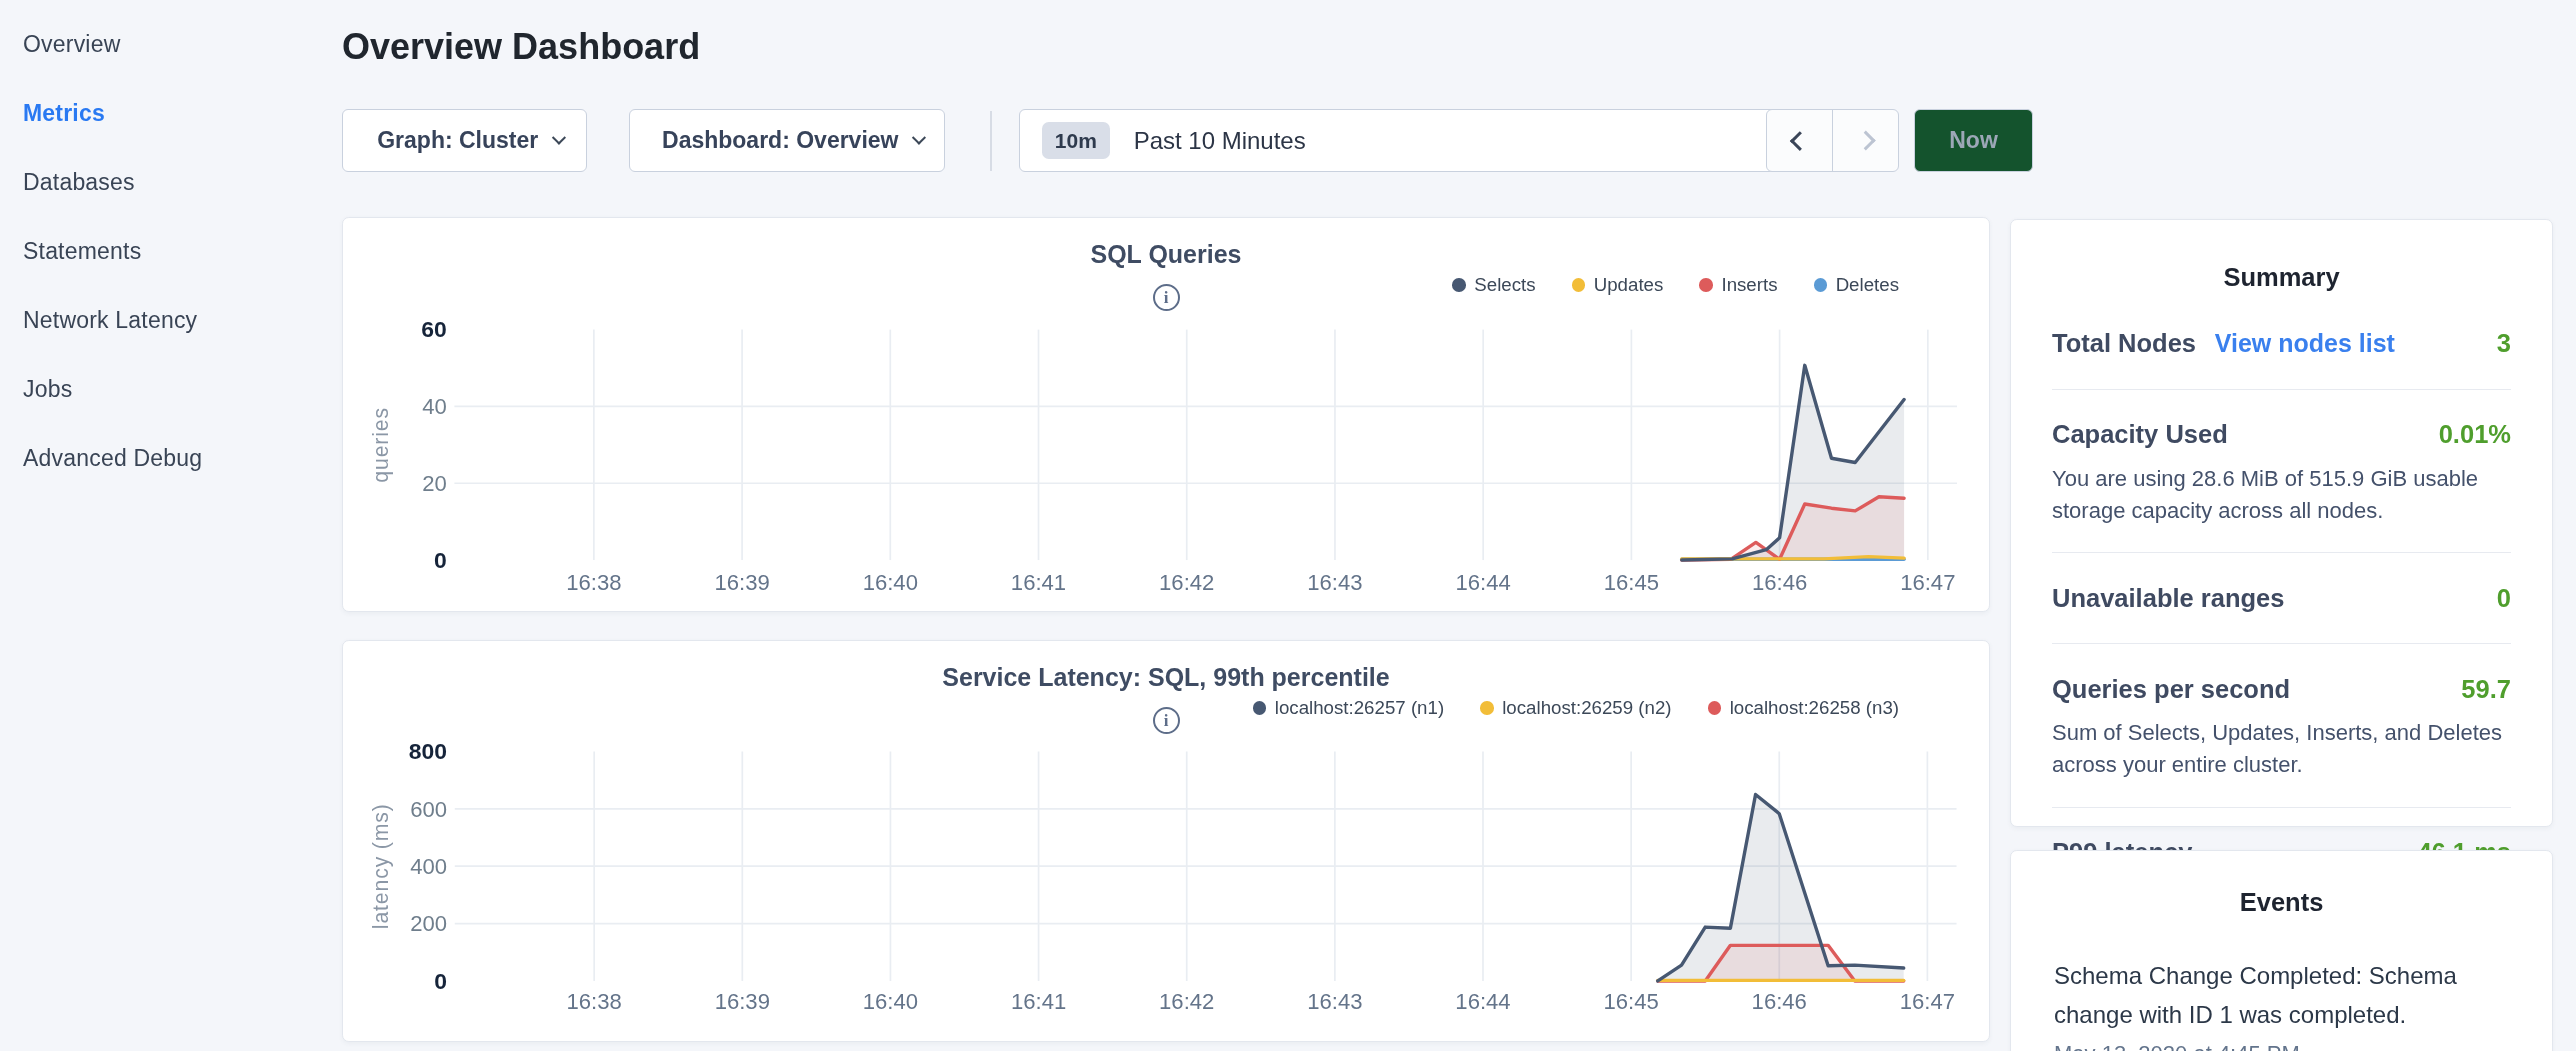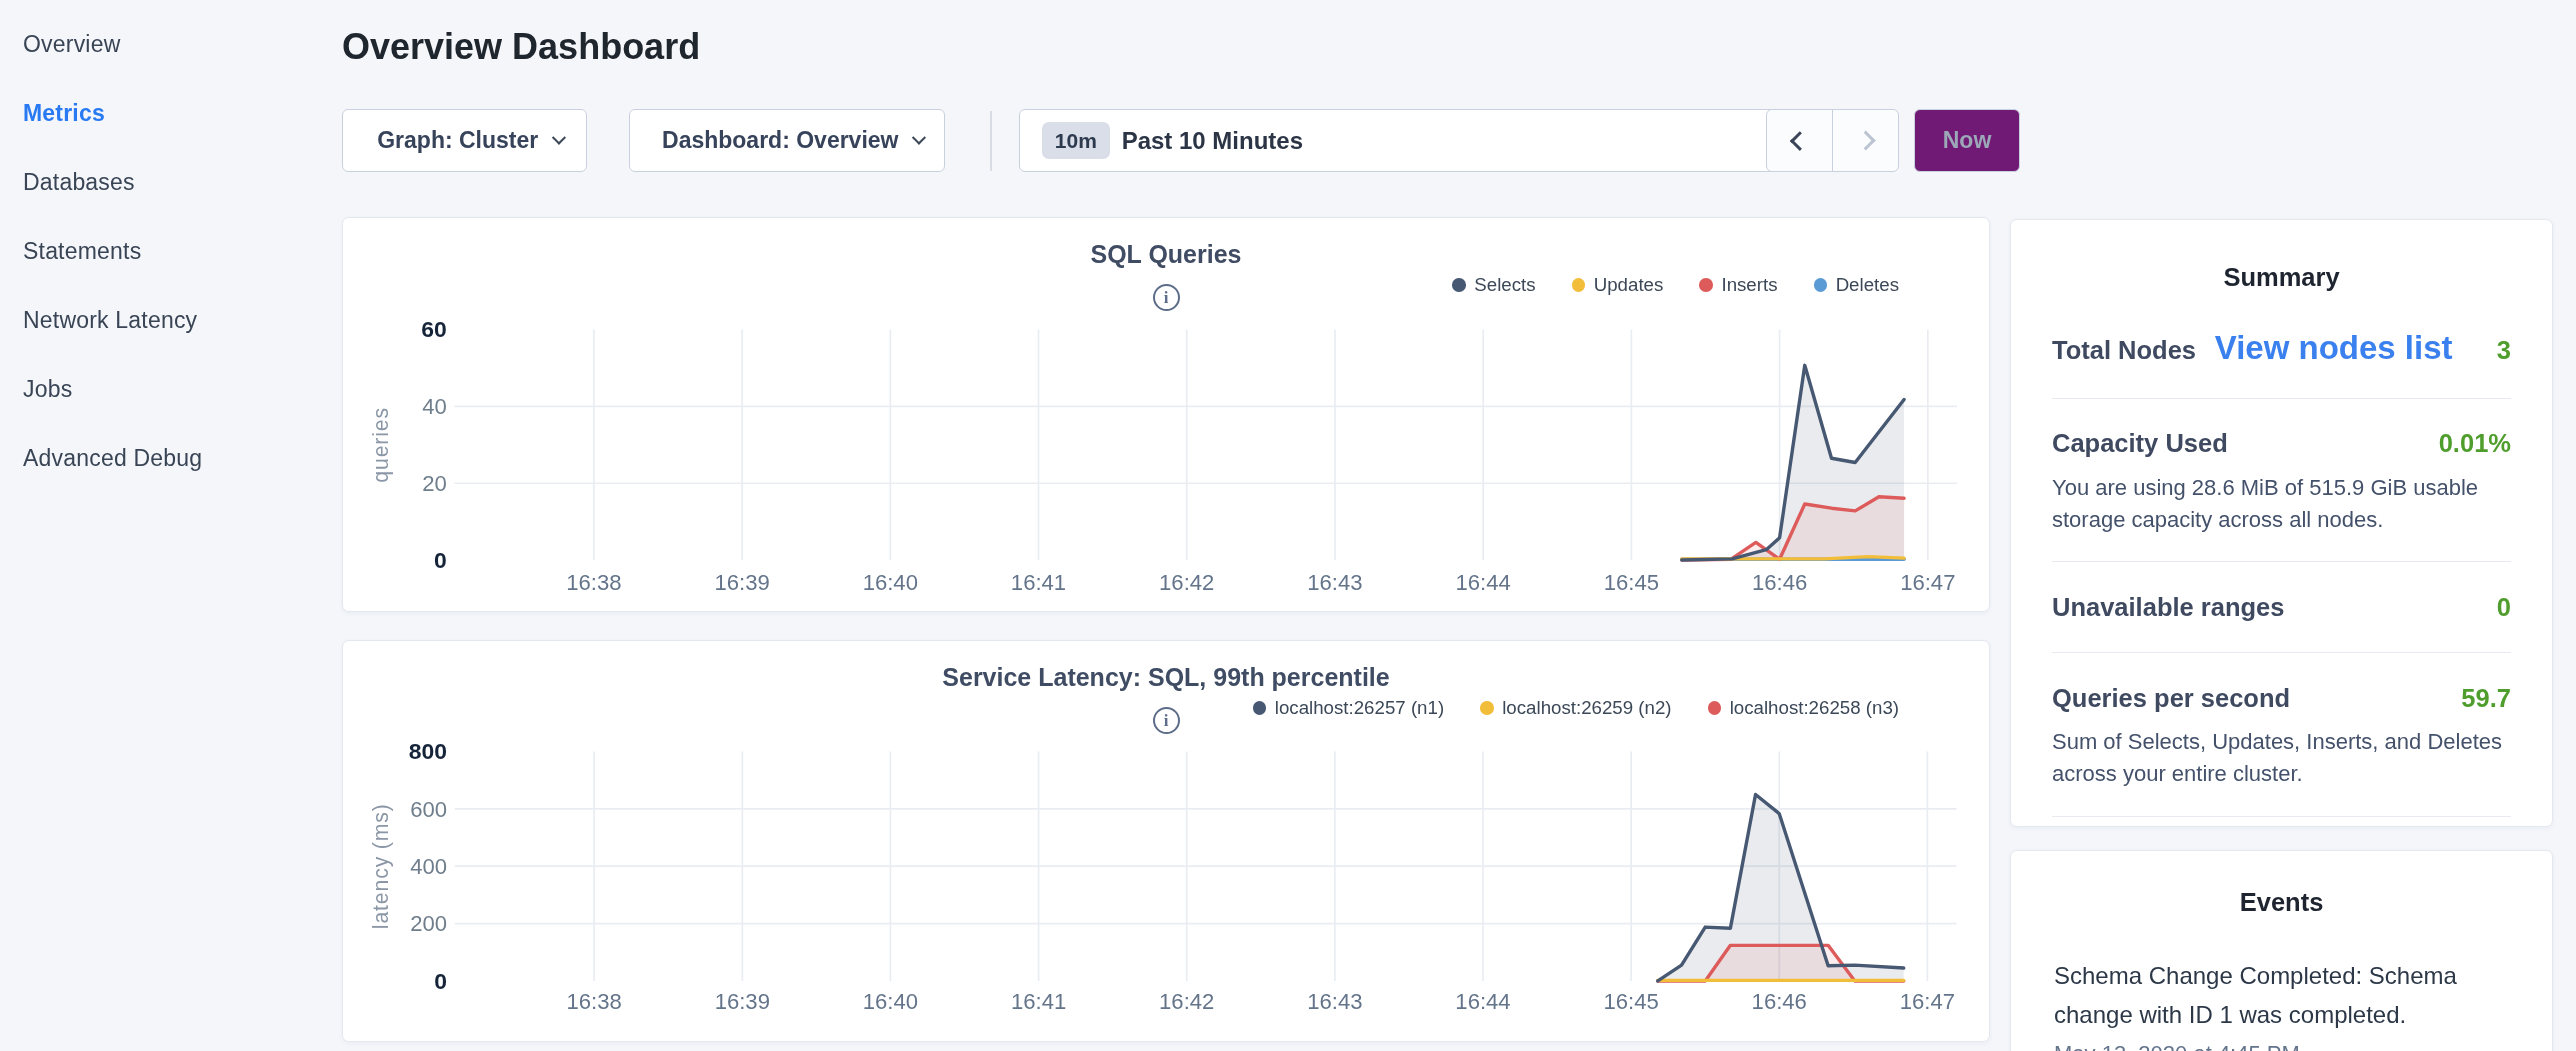--- a/index.html
+++ b/index.html
@@ -22,31 +22,31 @@
     font-size:23px; font-weight:600; color:#37435a; cursor:pointer;padding-left:12px; }
   .dd-graph { left:0; width:245px; }
   .dd-dash  { left:287px; width:316px; }
   .chev { display:inline-block; width:10.2px; height:10.2px; border-left:2.6px solid #3c4858;
     border-bottom:2.6px solid #3c4858; transform:rotate(-45deg) translate(1.7px,-1.7px); }
   .vdivider { position:absolute; left:648px; top:1.7px; width:1.7px; height:60px; background:#d7dce5; }
   .timesel { position:absolute; left:677px; top:0; width:858px; height:63px; background:#fff;
     border:1.3px solid #c9d1de; border-radius:6px; display:flex; align-items:center; cursor:pointer; }
   .time-badge { margin-left:22px; background:#d9dee8; border-radius:6.8px; padding:6.8px 12.8px;
     font-size:21px; font-weight:700; color:#2e3a4d; }
-  .time-label { margin-left:12px; font-size:24px; font-weight:700; color:#2c3546; flex:1; }
+  .time-label { margin-left:24px; font-size:24px; font-weight:400; color:#2c3546; flex:1; }
   .timesel .chev { width:8.5px; height:8.5px; border-width:2.1px; margin-right:32px; }
   .arrowgroup { position:absolute; left:1424px; top:0; width:133px; height:63px; background:#fbfcfd;
     border:1.3px solid #c9d1de; border-radius:6px; display:flex; }
   .arrowcell { flex:1; display:flex; align-items:center; justify-content:center; cursor:pointer; }
   .arrowcell:first-child { border-right:1.3px solid #c9d1de; }
   .arr { display:inline-block; width:13.6px; height:13.6px; border-left:3px solid #3a4558;
     border-bottom:3px solid #3a4558; }
   .arr-left  { transform:rotate(45deg); }
   .arr-right { transform:rotate(225deg); border-color:#bcc4d2; }
-  .now-btn { position:absolute; left:1572px; top:0; width:106px; height:63px; background:#701a75;
+  .now-btn { position:absolute; left:1572px; top:0; width:119px; height:63px; background:#14532d;
     border:1.3px solid #c9d1de; border-radius:6px; font-size:23px; font-weight:700; color:#9ca7b7;
     display:flex; align-items:center; justify-content:center; }
   
   .card { position:absolute; background:#fff; border:0.9px solid #e3e7ee; border-radius:6.8px;
     box-shadow:0 1.7px 4.3px rgba(60,70,90,.05); }
   .chart-card1 { left:342px; top:217px; width:1648px; height:395px; }
   .chart-card2 { left:342px; top:640px; width:1648px; height:402px; }
   .chart-title-row { position:absolute; top:22px; left:0; width:100%; display:flex;
     align-items:center; justify-content:center; gap:15.3px;flex-direction:column; }
   .chart-title { font-size:25px; font-weight:700; color:#3f4c63; }
@@ -59,21 +59,21 @@
   .chart-svg { position:absolute; left:0; top:0; }
   
   .scard { left:2010px; width:543px; }
   .summary-card { top:219px; height:608px; padding:43px 41px 0 41px; }
   .events-card { top:850px; height:323px; padding:37px 43px 0 43px; }
   .scard-title { text-align:center; font-size:25.5px; font-weight:700; color:#1e2430; }
   .summary-card .scard-title { margin-bottom:32px; }
   .events-card .scard-title { margin-bottom:39px; }
   .srow { display:flex; align-items:baseline; padding:5.1px 0; }
   .srow-label { font-size:25.5px; font-weight:700; color:#3f4a61; }
-  .srow-link { font-size:33px; font-weight:600; color:#3a80ee; margin-left:18.7px; cursor:pointer; }
+  .srow-link { font-size:25px; font-weight:600; color:#3a80ee; margin-left:18.7px; cursor:pointer; }
   .srow-value { margin-left:auto; font-size:25.5px; font-weight:700; color:#4f9e2d; }
   .srow-sub { font-size:22px; color:#44516b; line-height:32px; margin-top:8.5px; max-width:463px; }
   .sdivider { height:0.9px; background:#e7eaf0; margin:25.5px 0; }
   .event-text { font-size:24px; color:#2c3848; line-height:39px; }
   .event-time { font-size:22px; color:#63748c; margin-top:6.8px; }
 </style>
 </head>
 <body>
 
 <nav class="sidebar">

